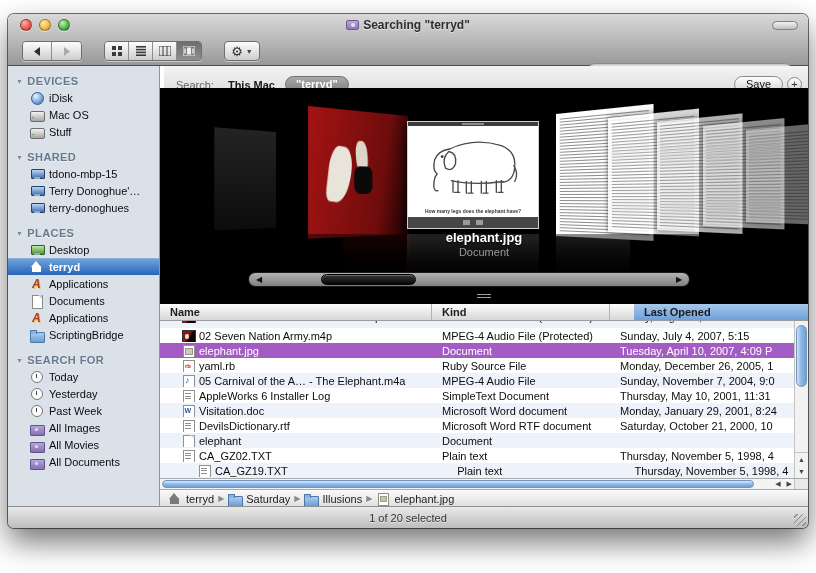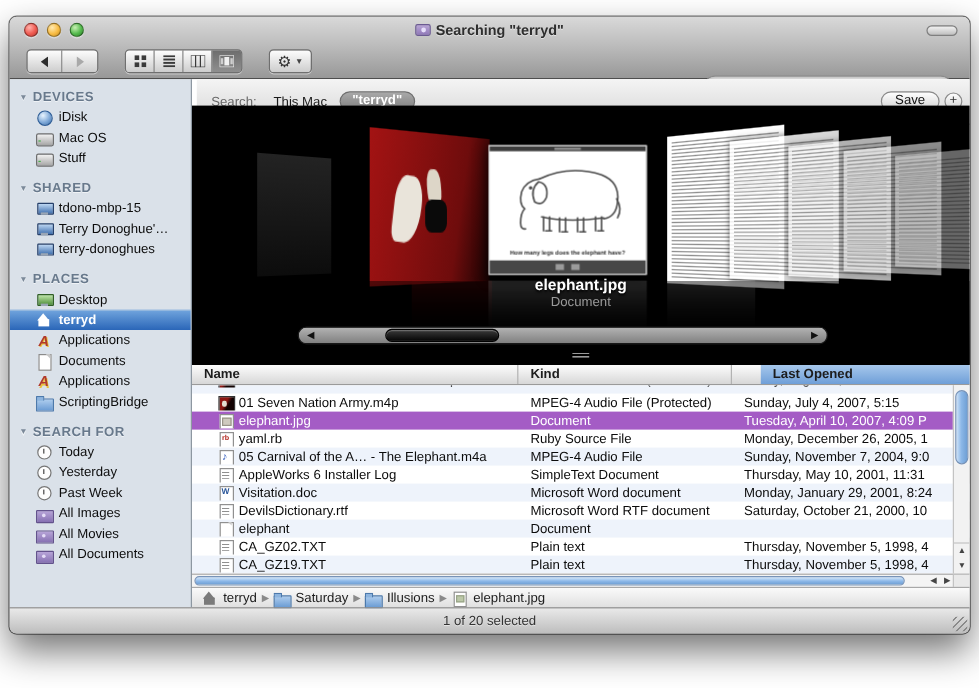--- a/index.html
+++ b/index.html
@@ -92,21 +92,21 @@
     background:linear-gradient(#b7a4d8,#8670b2); border:1px solid #63528c; }
   .smart-folder-icon::after{ content:""; position:absolute; left:5px; top:6px; width:3px; height:3px; border-radius:50%; background:#e4dcf6; }
 
   
   .main{ position:absolute; left:152px; top:52px; width:648px; bottom:22px; background:#fff; }
 
   .scopebar{ position:absolute; left:4px; top:0; width:100%; height:38px;
     background:linear-gradient(#f4f4f4,#d6d6d6); border-bottom:1px solid #979797;
     display:flex; align-items:center; font-size:11px; }
   .scope-label{ color:#666; margin-left:12px; }
-  .scope-this-mac{ font-weight:normal; color:#1a1a1a; margin-left:14px; }
+  .scope-this-mac{ font-weight:bold; color:#1a1a1a; margin-left:14px; }
   .scope-pill{ margin-left:10px; padding:1px 10px 2px; border-radius:9px; background:linear-gradient(#a9a9a9,#7f7f7f);
     border:1px solid #6e6e6e; color:#fff; font-weight:bold; font-size:11px; }
   .scope-right{ margin-left:auto; display:flex; align-items:center; gap:4px; margin-right:10px; }
   .save-btn{ padding:1px 11px 2px; border-radius:9px; background:linear-gradient(#fefefe,#d2d2d2);
     border:1px solid #8a8a8a; font-size:11px; color:#111; }
   .add-btn{ width:15px; height:15px; border-radius:50%; background:linear-gradient(#fefefe,#d2d2d2);
     border:1px solid #8a8a8a; font-size:11px; line-height:13px; text-align:center; color:#333; }
 
   
   .coverflow{ position:absolute; left:0; top:22px; width:100%; height:216px; background:#000; overflow:hidden; perspective:800px; }
@@ -481,21 +481,21 @@
               <span>06 The Hardest Button to Button.m4p</span>
             </div>
             <div class="cell-kind">MPEG-4 Audio File (Protected)</div>
             <div class="cell-date">Friday, August 3, 2007</div>
           </div>
         </div>
         <div class="row">
           <div style="display: flex; align-items: center; width: 100%;">
             <div class="cell-name">
               <span class="fic page-base album-icon"></span>
-              <span>01 Seven Nation Army.m4p</span>
+              <span>02 Seven Nation Army.m4p</span>
             </div>
             <div class="cell-kind">MPEG-4 Audio File (Protected)</div>
             <div class="cell-date">Sunday, July 4, 2007, 5:15</div>
           </div>
         </div>
         <div class="row alt selected">
           <div style="display: flex; align-items: center; width: 100%;">
             <div class="cell-name">
               <span class="fic page-base image-icon"></span>
               <span>elephant.jpg</span>
@@ -567,21 +567,21 @@
           <div style="display: flex; align-items: center; width: 100%;">
             <div class="cell-name">
               <span class="fic page-base txt-icon"></span>
               <span>CA_GZ02.TXT</span>
             </div>
             <div class="cell-kind">Plain text</div>
             <div class="cell-date">Thursday, November 5, 1998, 4</div>
           </div>
         </div>
         <div class="row alt">
-          <div style="display: flex; align-items: center; width: 100%;">
+          <div style="display: flex; align-items: center; width: 100%; padding-left: 16px;">
             <div class="cell-name">
               <span class="fic page-base txt-icon"></span>
               <span>CA_GZ19.TXT</span>
             </div>
             <div class="cell-kind">Plain text</div>
             <div class="cell-date">Thursday, November 5, 1998, 4</div>
           </div>
         </div>
       </div>
 

